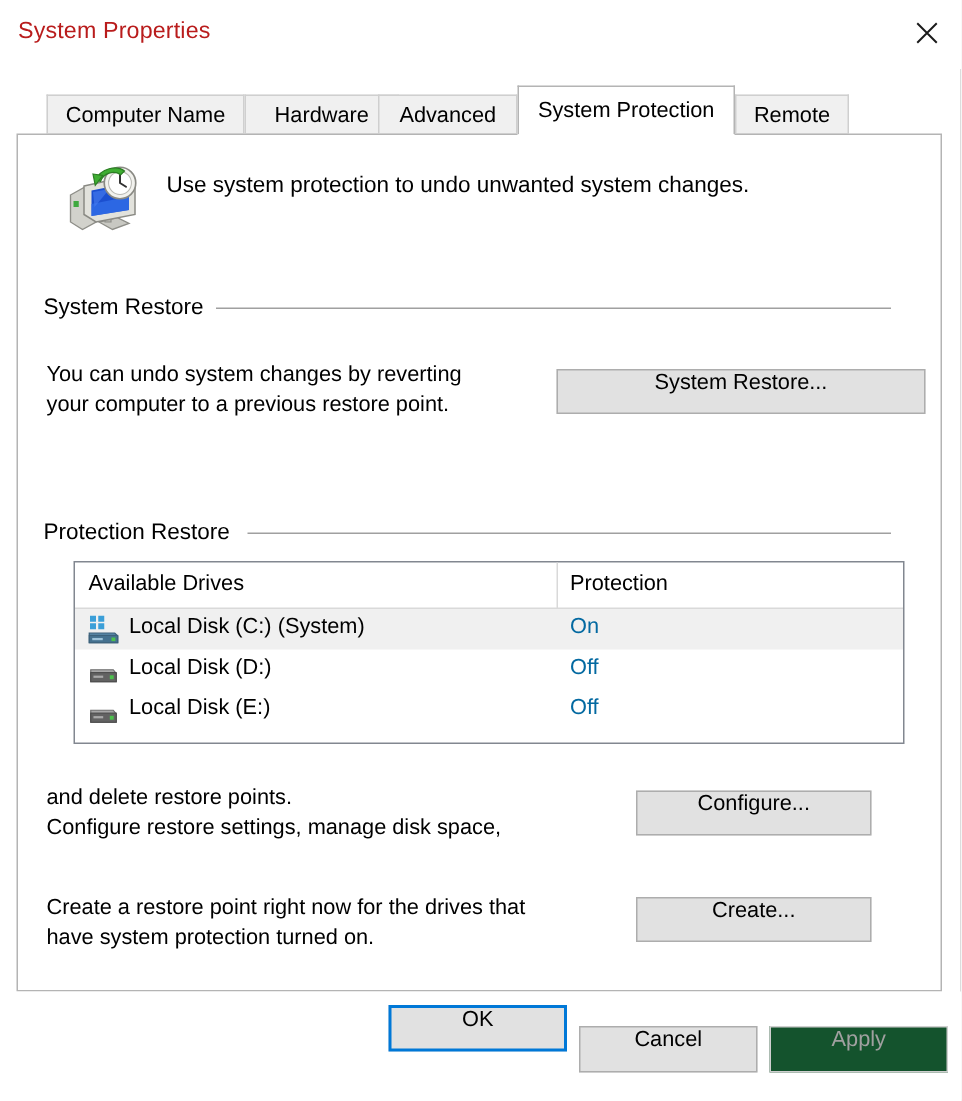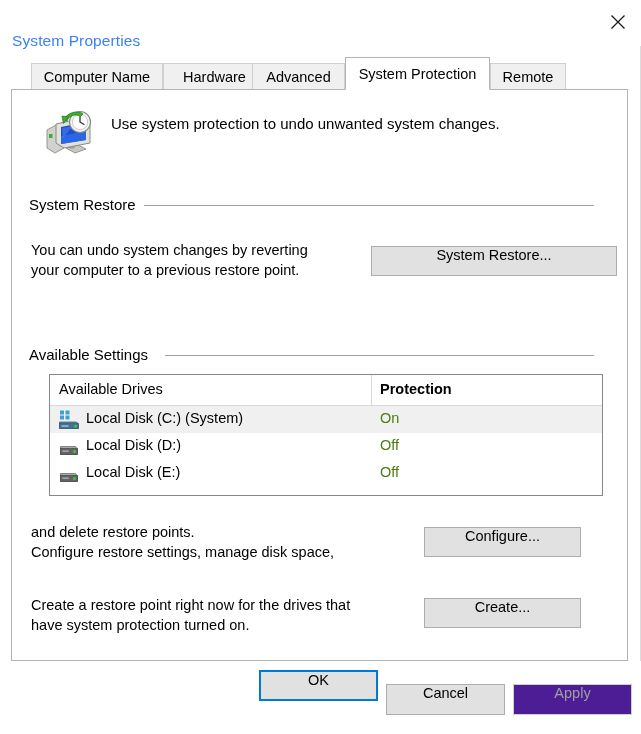--- a/index.html
+++ b/index.html
@@ -25,24 +25,23 @@
   #titlebar {
     position: absolute;
     left: 0; top: 0;
     width: 641px; height: 46px;
     background: #ffffff;
   }
   #title-text {
     position: absolute;
     left: 12px; top: 12px;
     font-size: 15.5px;
-    color: #3b82f6;
+    color: #b91c1c;
     letter-spacing: 0.1px;
     white-space: nowrap;
-    margin-top: 20px;
   }
   #close-btn {
     position: absolute;
     right: 0; top: 0;
     width: 46px; height: 44px;
     display: flex; align-items: center; justify-content: center;
     cursor: default;
   }
   #close-btn svg { display: block; }
 
@@ -136,21 +135,21 @@
     border: 1px solid #adadad;
     font-family: "Liberation Sans", sans-serif;
     font-size: 14.5px;
     color: #000000;
     display: flex;
     align-items: flex-start;
     justify-content: center;
     cursor: default;
     white-space: nowrap;
   }
-  .btn.disabled { color: #a0a0a0; border-color: #cfcfcf; background: #4c1d95; }
+  .btn.disabled { color: #a0a0a0; border-color: #cfcfcf; background: #14532d; }
   .btn.default {
     border: 2px solid #0078d7;
     background: #e1e1e1;
   }
 
   
   #drive-list {
     position: absolute;
     left: 37px; top: 284px;
     width: 554px; height: 122px;
@@ -189,21 +188,21 @@
     position: absolute;
     left: 36px; top: 4px;
     font-size: 14.5px;
     color: #000000;
     white-space: nowrap;
   }
   .drive-prot {
     position: absolute;
     left: 330px; top: 4px;
     font-size: 14.5px;
-    color: #4d7c0f;
+    color: #0369a1;
     white-space: nowrap;
   }
 
   
   #footer {
     position: absolute;
     left: 0; top: 661px;
     width: 641px; height: 73px;
     background: #ffffff;
   }
@@ -276,28 +275,28 @@
 
     <div class="body-text" style="left:19px; top:150px; width:340px;">
       <div>You can undo system changes by reverting</div>
       <div>your computer to a previous restore point.</div>
     </div>
 
     <div class="btn" style="left:359px; top:156px; width:246px; height:30px;">
       <span>System Restore...</span>
     </div>
 
-    <div class="group-label" style="left:17px; top:256px;">Available Settings</div>
+    <div class="group-label" style="left:17px; top:256px;">Protection Restore</div>
     <div class="group-line" style="left:153px; top:265px; width:429px;"></div>
 
     <div id="drive-list">
       <div id="drive-head">
         <div class="head-cell" style="left:9px;">Available Drives</div>
         <div id="head-div"></div>
-        <div class="head-cell" style="left:330px;font-weight:bold;">Protection</div>
+        <div class="head-cell" style="left:330px;">Protection</div>
       </div>
 
       <div class="drive-row selected">
         <span class="drive-icon">
           <svg width="22" height="20" viewBox="0 0 22 20">
             <rect x="2" y="0.5" width="4" height="4" fill="#3b9fd8"></rect>
             <rect x="7.5" y="0.5" width="4" height="4" fill="#3b9fd8"></rect>
             <rect x="2" y="5.5" width="4" height="4" fill="#3b9fd8"></rect>
             <rect x="7.5" y="5.5" width="4" height="4" fill="#3b9fd8"></rect>
             <path d="M1.5 12 L18.5 12 L20.5 14 L20.5 18.5 L1.5 18.5 Z" fill="#5a88a8" stroke="#3c607a" stroke-width="0.8"></path>

